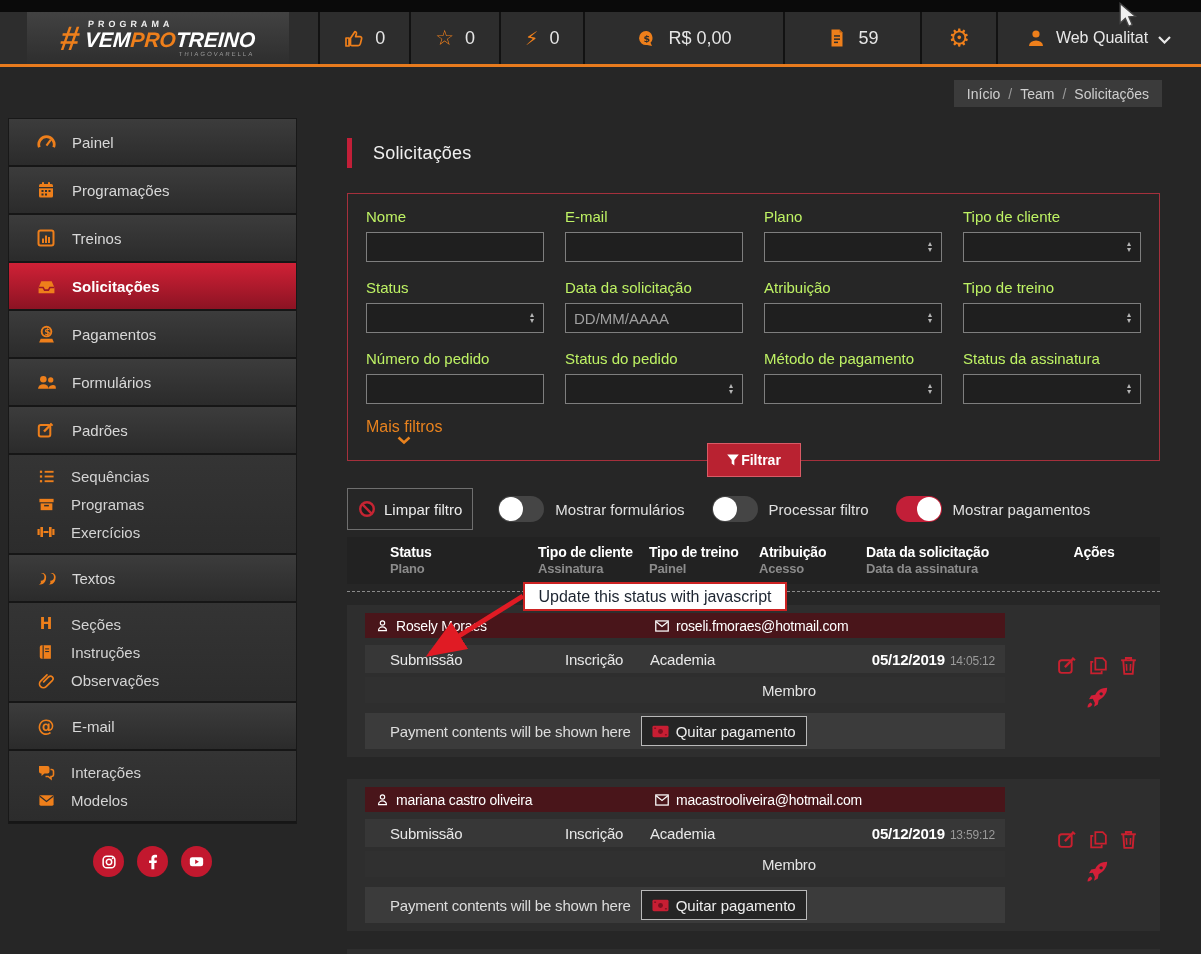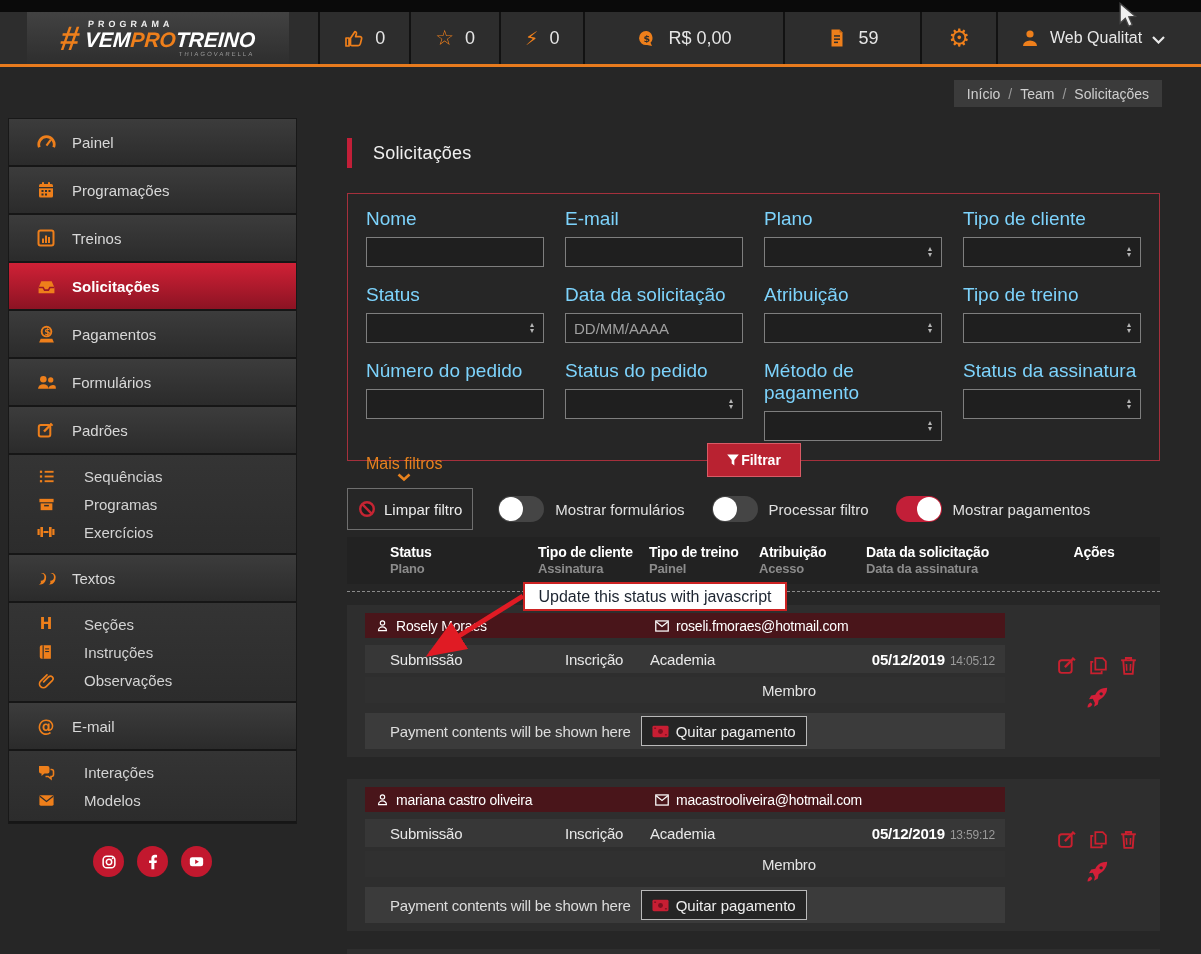--- a/index.html
+++ b/index.html
@@ -16,53 +16,53 @@
   .logo-hash { color:#ee7f1b; font-size:34px; font-weight:bold; font-style:italic; transform:skewX(-8deg); }
   .logo-lines { display:flex; flex-direction:column; line-height:1; transform:skewX(-4deg); }
   .logo-programa { color:#eee; font-size:9px; letter-spacing:4px; font-weight:bold; margin-left:2px; }
   .logo-main { font-size:21px; font-weight:900; font-style:italic; color:#fff; letter-spacing:0; }
   .logo-main .pro { color:#ee7f1b; }
   .logo-sub { color:#9a9a9a; font-size:6px; letter-spacing:2px; text-align:right; margin-top:1px; }
   .hspacer { flex:1; }
   .stat-cell { display:flex; align-items:center; gap:11px; padding:0 24px; border-left:2px solid #121212; }
   .stat-val { color:#e6e6e6; font-size:18px; }
   .uni-icon { color:#ee7f1b; font-family:"DejaVu Sans",sans-serif; }
-  .user-cell { display:flex; align-items:center; gap:10px; padding:0 24px 0 22px; border-left:2px solid #121212; min-width:205px; }
+  .user-cell { display:flex; align-items:center; gap:10px; padding:0 24px 0 22px; border-left:2px solid #121212; min-width:205px;justify-content:center; }
   .user-name { color:#e8e8e8; font-size:16px; }
   .chev { margin-top:2px; }
 
   
   .breadcrumb { position:absolute; top:80px; right:39px; height:27px; background:#3b3b3b;
     display:flex; align-items:center; gap:8px; padding:0 13px; font-size:14px; color:#cfcfcf; }
   .bc-sep { color:#9a9a9a; }
 
   
   .sidebar { position:absolute; left:8px; top:118px; width:289px; background:#161616; border:1px solid #181818; }
   .side-item { height:46px; margin-bottom:2px; background:linear-gradient(180deg,#3c3c3c,#2b2b2b);
     display:flex; align-items:center; padding-left:27px; gap:16px; color:#d8d8d8; font-size:15px; cursor:pointer; }
   .side-item.active { background:linear-gradient(180deg,#d02136,#8c1323); color:#fff; font-weight:bold; }
   .side-group { margin-bottom:2px; background:linear-gradient(180deg,#343434,#2c2c2c); padding:7px 0; }
-  .side-sub { height:28px; display:flex; align-items:center; padding-left:27px; gap:28px; color:#d3d3d3; font-size:15px; cursor:pointer; }
+  .side-sub { height:28px; display:flex; align-items:center; padding-left:27px; gap:15px; color:#d3d3d3; font-size:15px; cursor:pointer; }
   .sicon { width:20px; height:20px; display:flex; align-items:center; justify-content:center; flex:none; }
   .sicon svg { display:block; }
   .txt-icon { color:#ee7f1b; font-weight:bold; font-family:"DejaVu Sans",sans-serif; }
 
   .social { position:absolute; left:8px; top:846px; width:289px; display:flex; justify-content:center; gap:13px; }
   .soc-circle { width:31px; height:31px; border-radius:50%; background:#c2182e; display:flex; align-items:center; justify-content:center; cursor:pointer; }
 
   
   .main { position:absolute; left:347px; top:118px; width:813px; }
   .page-title { margin-top:20px; display:flex; align-items:center; height:30px; }
   .title-bar { width:5px; height:30px; background:#c21f38; margin-right:21px; }
   .title-text { color:#f0f0f0; font-size:18px; letter-spacing:0.2px; }
 
   .filter-panel { position:relative; margin-top:25px; height:268px; border:1px solid #a5303c; padding:14px 18px 0 18px; }
   .fgrid { display:grid; grid-template-columns:repeat(4,178px); column-gap:21px; row-gap:17px; }
   .fcell { }
-  .flabel { color:#7dd3fc; font-size:19px; margin-bottom:7px; }
+  .flabel { color:#bef264; font-size:15px; margin-bottom:7px; }
   .finput { position:relative; width:100%; height:30px; background:#1f1f1f; border:1px solid #7e7e7e;
     color:#ddd; font-size:15px; padding:0 8px; display:flex; align-items:center; }
   input.finput::placeholder { color:#9f9f9f; opacity:1; }
   input.finput { font-family:"Liberation Sans",sans-serif; }
   .sel-arrows { position:absolute; right:9px; top:50%; transform:translateY(-50%); display:flex; flex-direction:column;
     align-items:center; color:#b5b5b5; font-size:8px; line-height:6px; font-family:"DejaVu Sans",sans-serif; }
   .more-filters { margin-top:14px; display:flex; align-items:center; gap:0; color:#e8821e; font-size:16px; cursor:pointer; width:fit-content;flex-direction:column; }
   .filter-btn { position:absolute; left:50%; bottom:-17px; transform:translateX(-50%);
     width:94px; height:34px; background:#b92231; border:1px solid #d85b66; color:#fff;
     display:flex; align-items:center; justify-content:center; gap:1px; font-size:14px; font-weight:bold; cursor:pointer;

